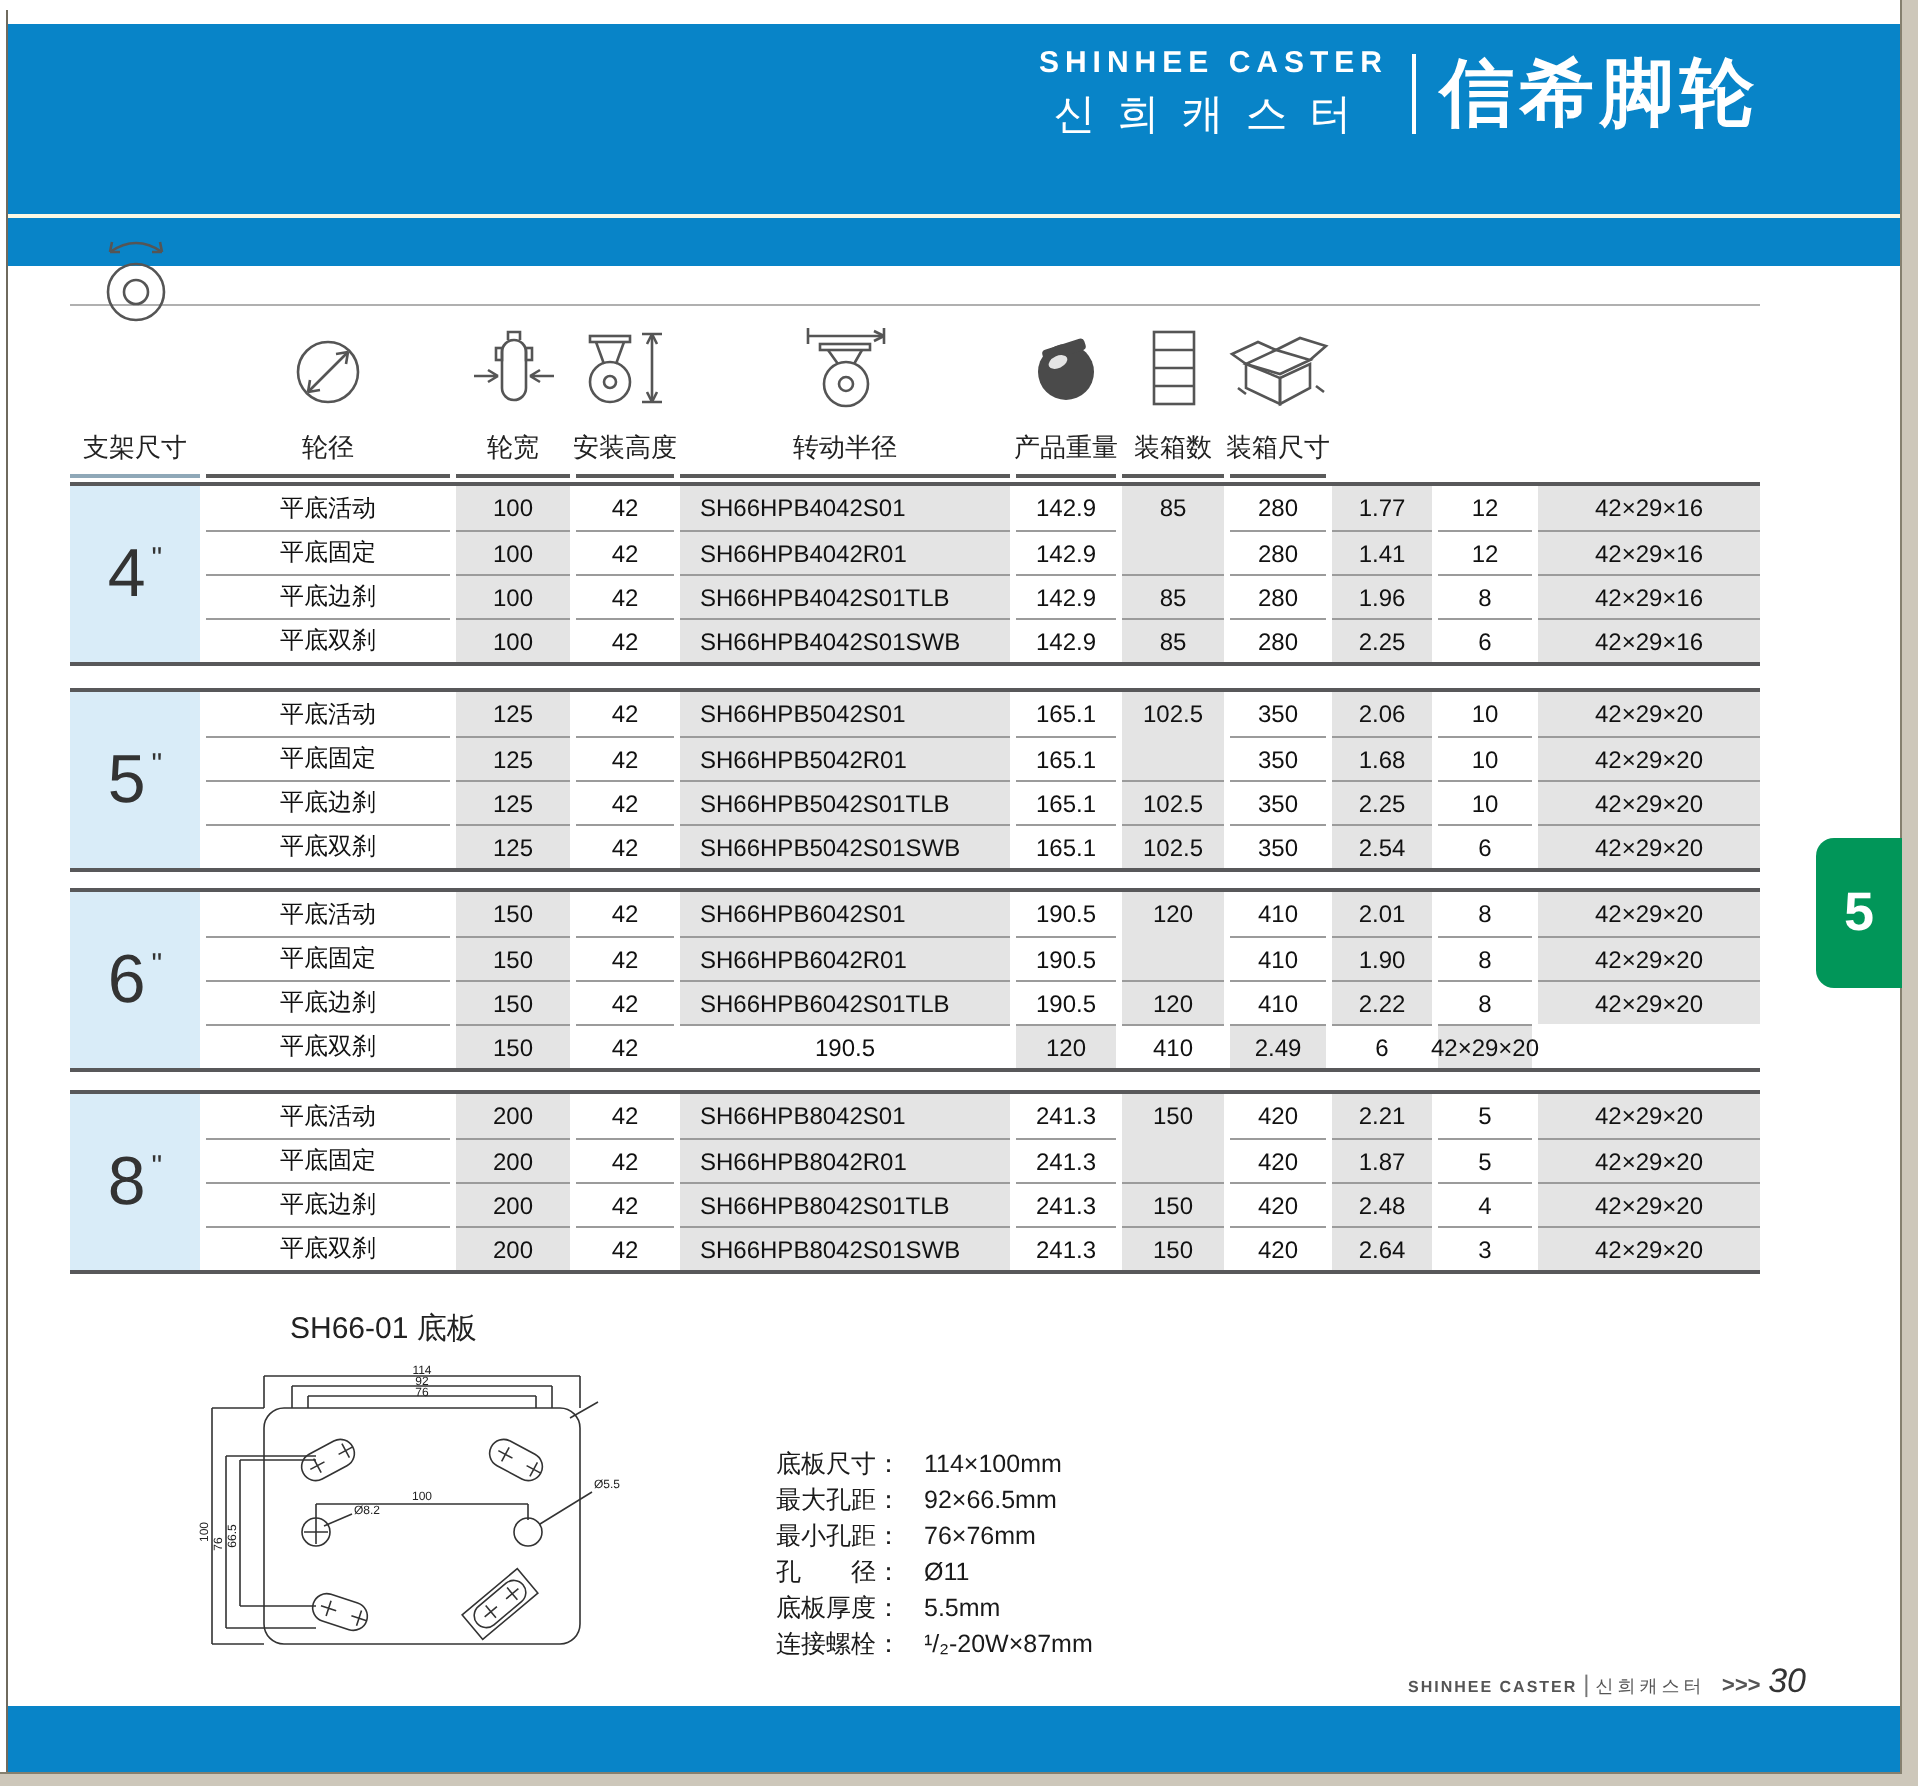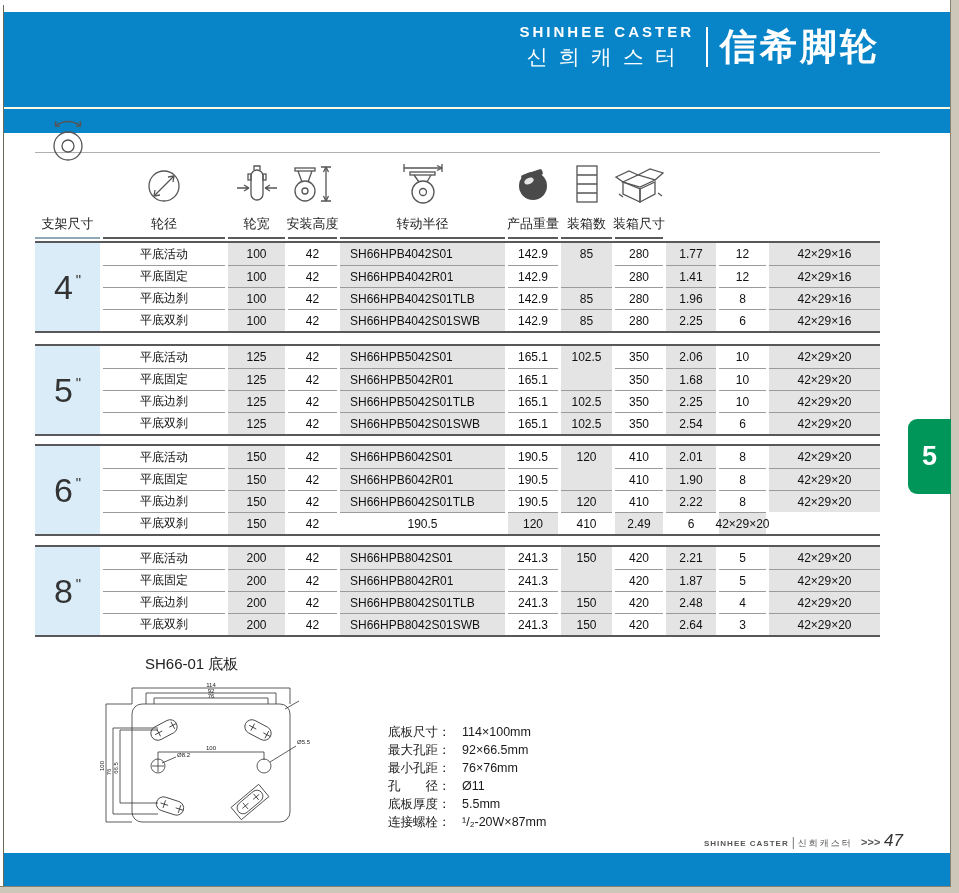--- a/index.html
+++ b/index.html
@@ -459,21 +459,21 @@
 
   <div class="side-tab">
     <span>5</span>
   </div>
 
   <div class="footer">
     <span class="f-en">SHINHEE CASTER</span>
     <span class="f-bar">|</span>
     <span class="f-kr">신희캐스터</span>
     <span class="f-arrows">&gt;&gt;&gt;</span>
-    <span class="f-num">47</span>
+    <span class="f-num">30</span>
   </div>
 
   <div class="bottom-bar"></div>
 
   <div class="edge-right-line"></div>
   <div class="edge-right-strip"></div>
   <div class="edge-bottom-line"></div>
   <div class="edge-bottom-strip"></div>
 
 </div>

